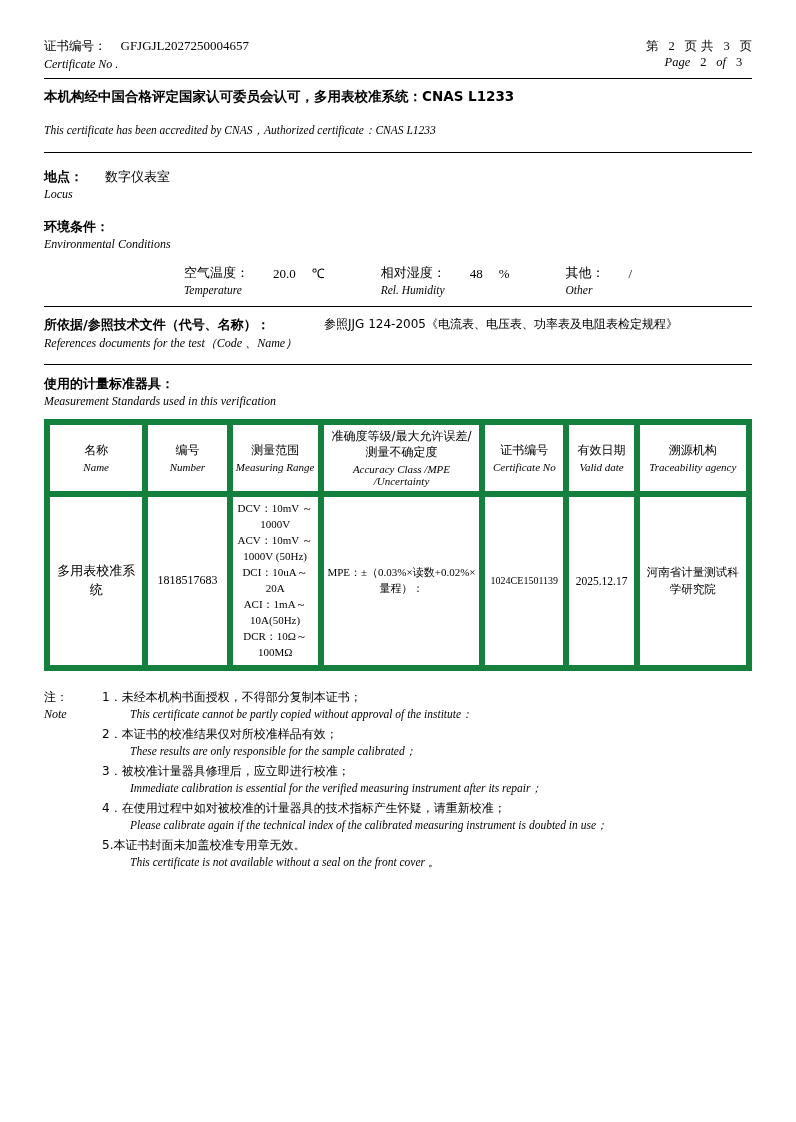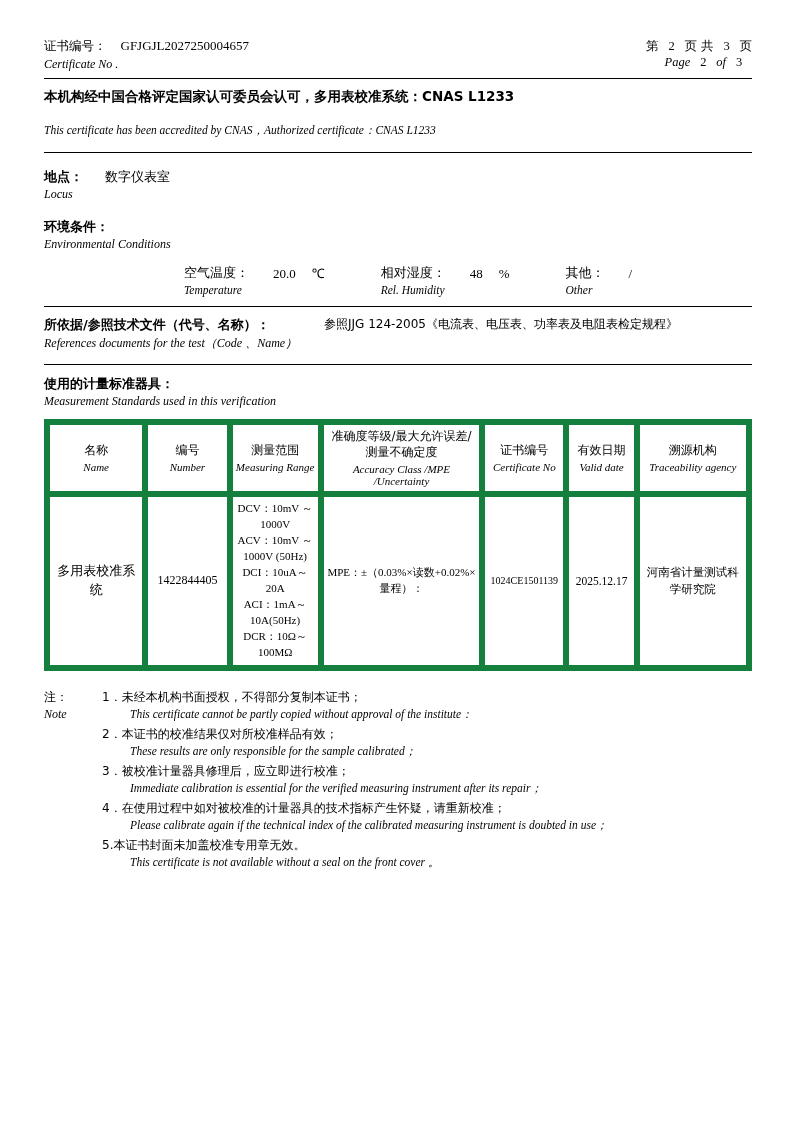--- a/index.html
+++ b/index.html
@@ -273,21 +273,21 @@
           </th>
           <th style="width:16%">
             <span class="th-cn">溯源机构</span>
             <span class="th-en">Traceability agency</span>
           </th>
         </tr>
       </thead>
       <tbody>
         <tr>
           <td class="name">多用表校准系统</td>
-          <td class="num-col">1422844405</td>
+          <td class="num-col">1818517683</td>
           <td class="range" style="white-space:pre-line">DCV：10mV ～1000V
 ACV：10mV ～1000V (50Hz)
 DCI：10uA～ 20A
 ACI：1mA～10A(50Hz)
 DCR：10Ω～100MΩ</td>
           <td class="mpe">MPE：±（0.03%×读数+0.02%×量程）：</td>
           <td class="cert">1024CE1501139</td>
           <td class="valid">2025.12.17</td>
           <td class="agency">河南省计量测试科学研究院</td>
         </tr>

